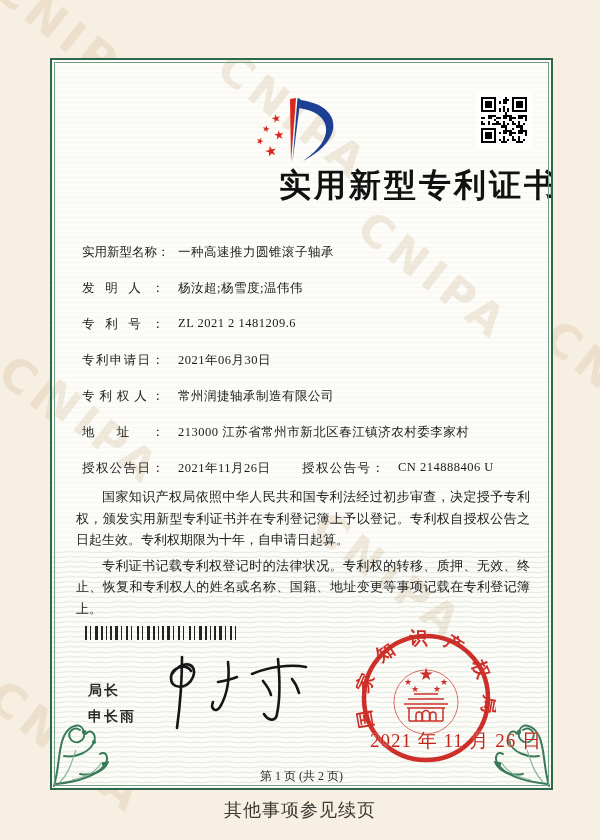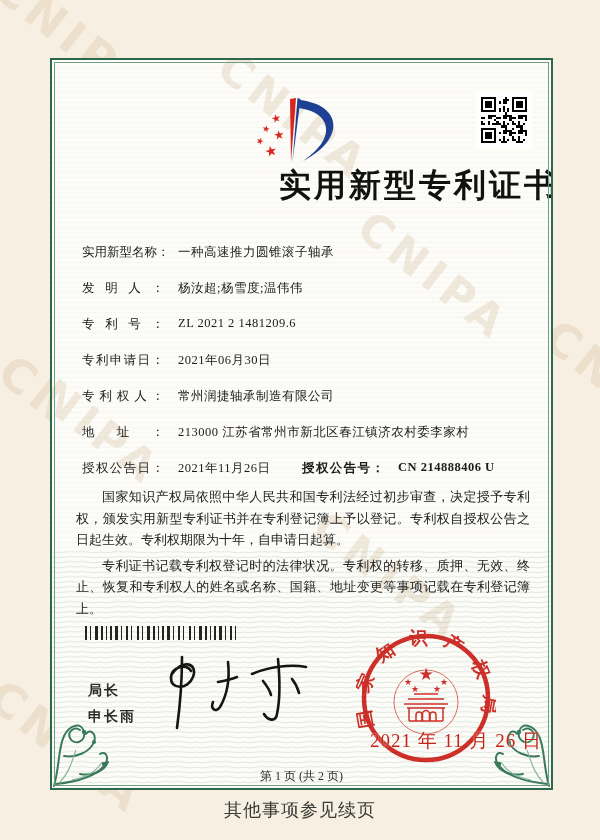--- a/index.html
+++ b/index.html
@@ -31,21 +31,21 @@
   .logo{left:188px;top:26px;z-index:4;}
   .qrbox{left:424px;top:32px;width:56px;height:56px;background:#fff;z-index:4;
          display:flex;align-items:center;justify-content:center;}
   .title{left:0;top:104px;width:100%;text-align:right;font-size:32px;font-weight:bold;
          letter-spacing:3px;color:#111;z-index:4;padding-left:8px;}
   .rows{left:30px;top:184px;width:452px;z-index:4;}
   .row{position:absolute;left:0;white-space:nowrap;font-size:12.5px;color:#1b1b1b;}
   .flabel{display:inline-block;width:82px;text-align:justify;text-align-last:justify;
           vertical-align:top;}
   .fvalue{margin-left:14px;letter-spacing:0.5px;text-align:right;}
-  .row .pair2{position:absolute;left:220px;top:0;font-weight:bold;}
+  .row .pair2{position:absolute;left:220px;top:0;}
   .paras{left:20px;top:422px;width:462px;z-index:4;font-size:13px;line-height:21.5px;
          text-align:justify;color:#222;}
   .paras p{margin:4px;text-indent:2em;}
   #barcode{left:33px;top:566px;width:158px;height:14px;z-index:4;}
   #barcode i{position:absolute;top:0;height:14px;background:#26241f;display:block;}
   .sig-title{left:36px;top:622px;font-family:"Liberation Sans","DejaVu Sans",sans-serif;
              font-weight:bold;font-size:14px;color:#2b2b2b;z-index:4;letter-spacing:2px;}
   .sig-name{left:36px;top:648px;font-family:"Liberation Sans","DejaVu Sans",sans-serif;
             font-weight:bold;font-size:14px;color:#2b2b2b;z-index:4;letter-spacing:2px;}
   .signature{left:92px;top:590px;z-index:4;}

